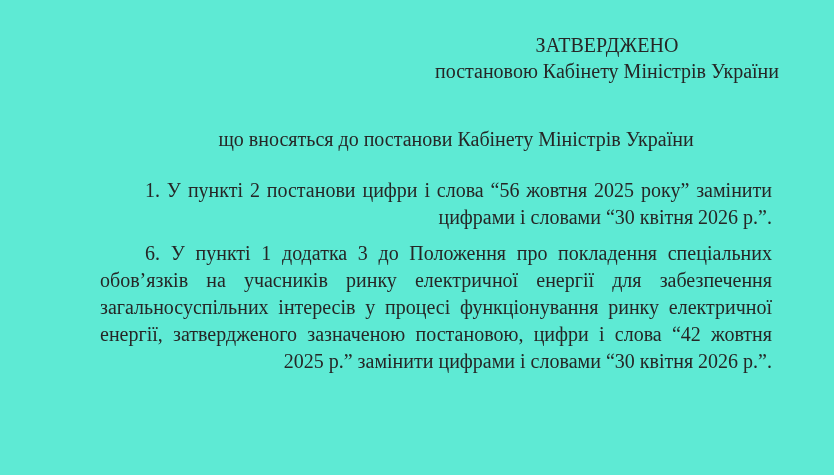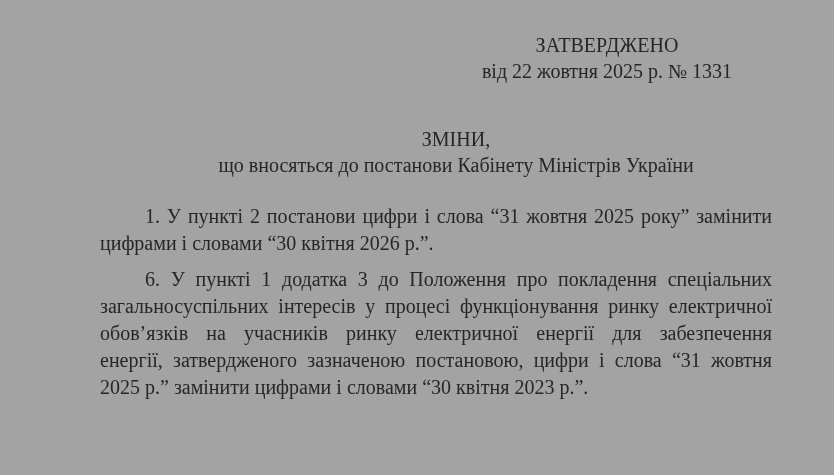--- a/index.html
+++ b/index.html
@@ -4,21 +4,21 @@
 <style>
   html, body {
     margin: 0;
     padding: 0;
     background: #ffffff;
   }
   .page {
     position: relative;
     width: 834px;
     height: 475px;
-    background: #a3a3a3;
+    background: #5eead4;
     font-family: "Liberation Serif", "DejaVu Serif", serif;
     color: #262626;
     overflow: hidden;
     -webkit-font-smoothing: antialiased;
   }
   .approval-block {
     margin: 32px 0 0 418px;
     width: 378px;
     text-align: center;
     font-size: 20px;
@@ -41,47 +41,46 @@
   .paragraph-2 { margin-top: 9px; }
   .line { display: block; }
   
   .jl {
     text-align: justify;
     text-align-last: justify;
   }
   
   .fl { text-indent: 45px; }
   
-  .ll { text-align: left; }
+  .ll { text-align: right; }
 </style>
 </head>
 <body>
 
 <div class="page">
 
   <div class="approval-block">
     <span class="line">ЗАТВЕРДЖЕНО</span>
-    <span class="line">від 22 жовтня 2025 р. № 1331</span>
+    <span class="line">постановою Кабінету Міністрів України</span>
   </div>
 
   <div class="title-block">
-    <span class="line">ЗМІНИ,</span>
     <span class="line">що вносяться до постанови Кабінету Міністрів України</span>
   </div>
 
   <div class="body-column">
 
     <div class="paragraph-1">
-      <span class="line jl fl">1. У пункті 2 постанови цифри і слова “31 жовтня 2025 року” замінити</span>
+      <span class="line jl fl">1. У пункті 2 постанови цифри і слова “56 жовтня 2025 року” замінити</span>
       <span class="line ll">цифрами і словами “30 квітня 2026 р.”.</span>
     </div>
 
     <div class="paragraph-2">
       <span class="line jl fl">6. У пункті 1 додатка 3 до Положення про покладення спеціальних</span>
+      <span class="line jl">обов’язків на учасників ринку електричної енергії для забезпечення</span>
       <span class="line jl">загальносуспільних інтересів у процесі функціонування ринку електричної</span>
-      <span class="line jl">обов’язків на учасників ринку електричної енергії для забезпечення</span>
-      <span class="line jl">енергії, затвердженого зазначеною постановою, цифри і слова “31 жовтня</span>
-      <span class="line ll">2025 р.” замінити цифрами і словами “30 квітня 2023 р.”.</span>
+      <span class="line jl">енергії, затвердженого зазначеною постановою, цифри і слова “42 жовтня</span>
+      <span class="line ll">2025 р.” замінити цифрами і словами “30 квітня 2026 р.”.</span>
     </div>
 
   </div>
 
 </div>
 
 </body></html>

